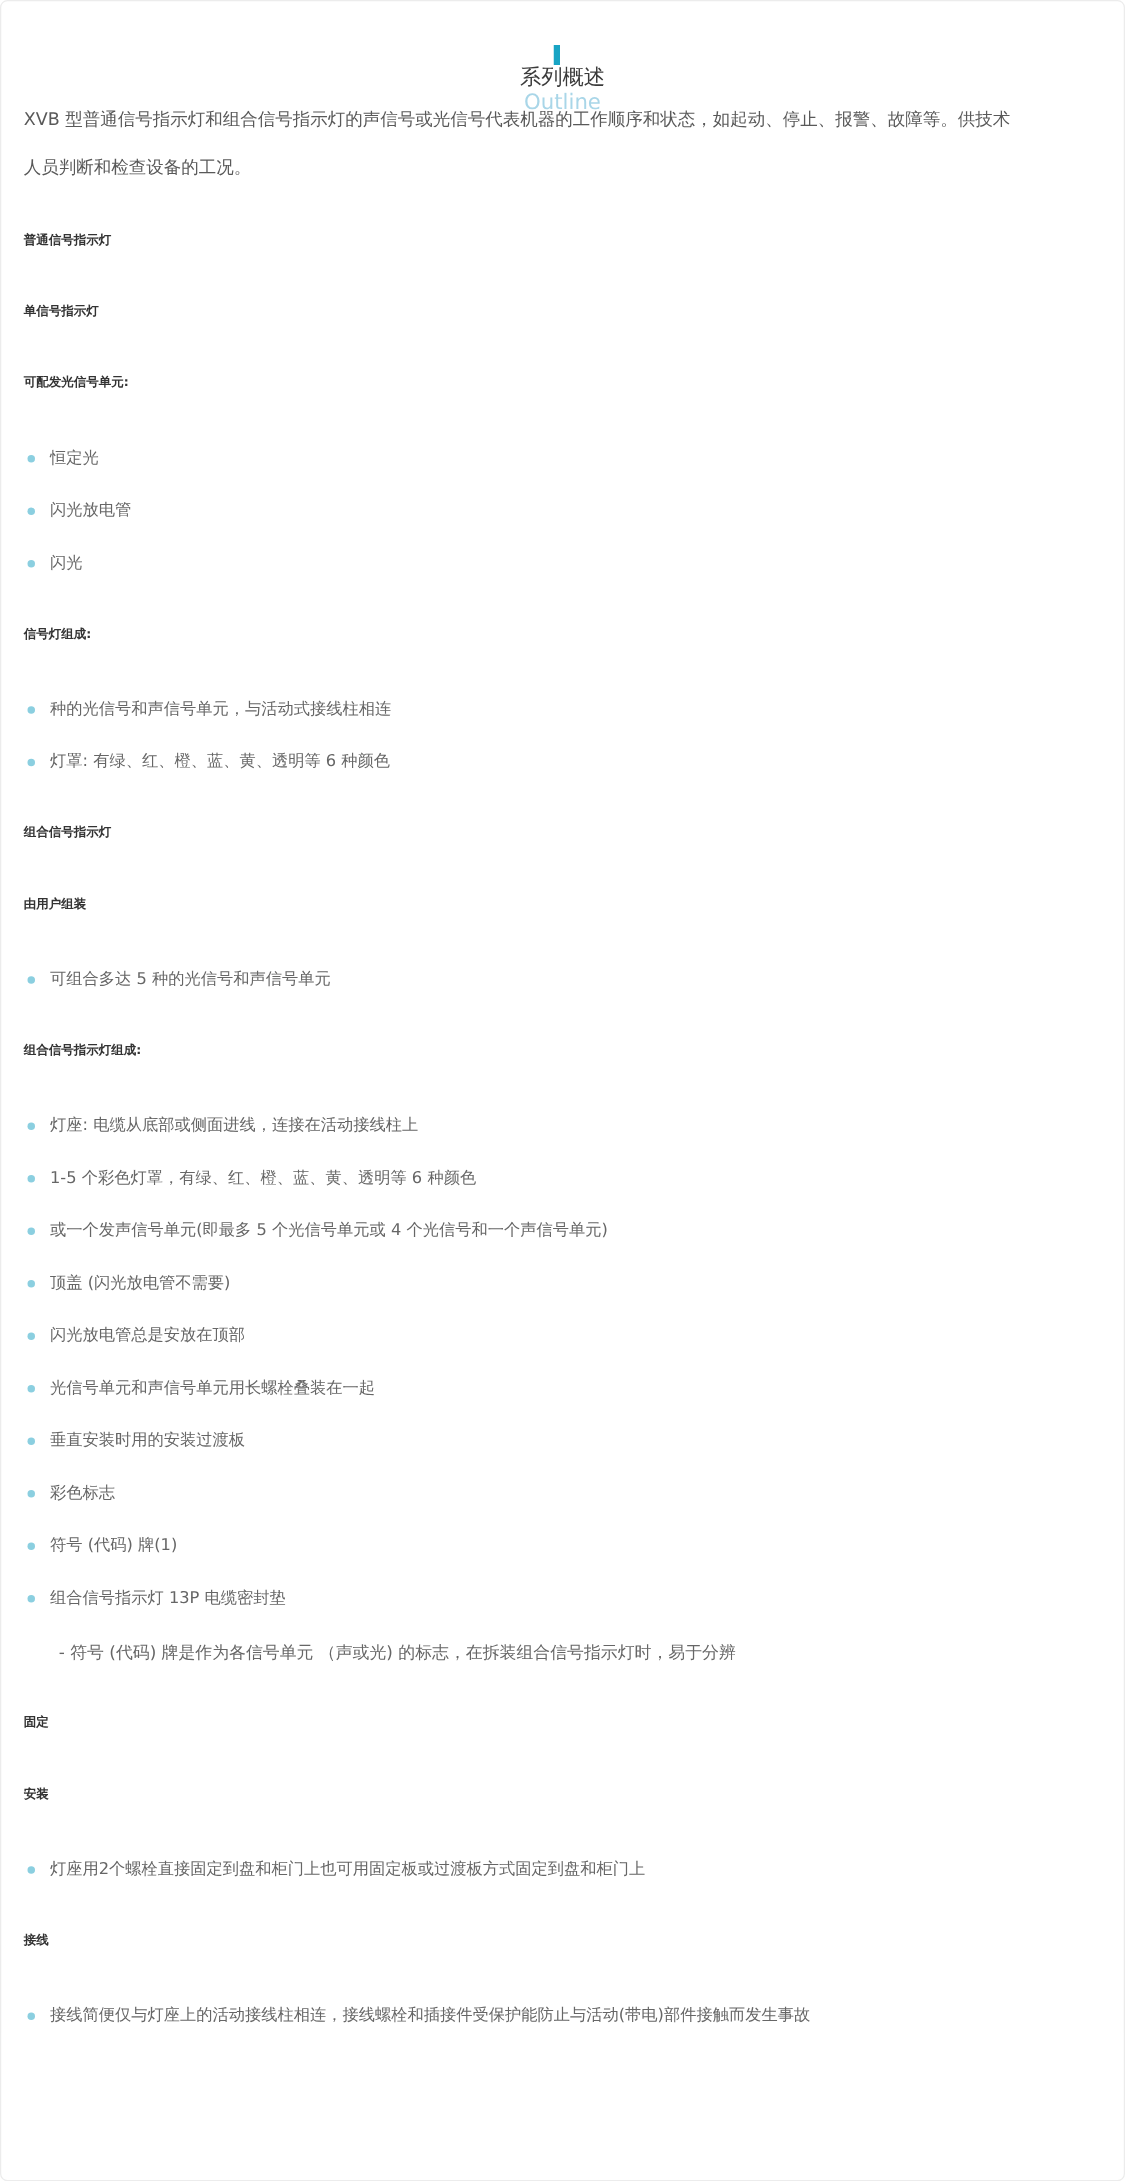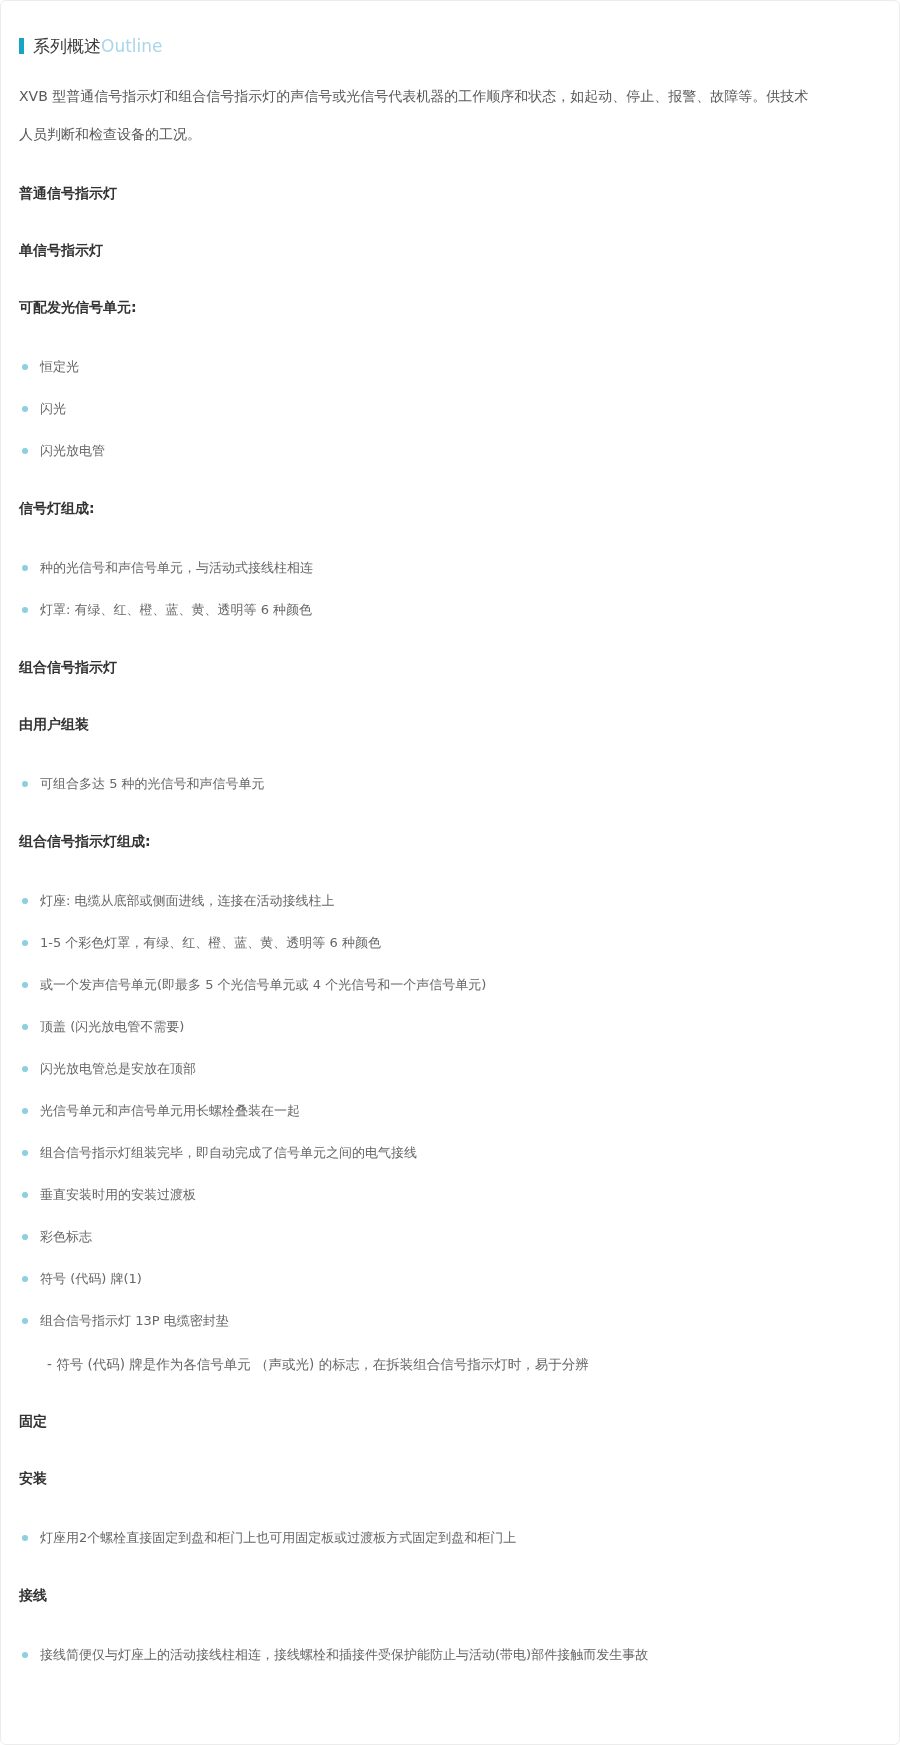--- a/index.html
+++ b/index.html
@@ -14,20 +14,21 @@
     min-height: 1745px;
     background: #ffffff;
     border: 1px solid #ececec;
     border-radius: 6px;
     padding: 35px 18px 38px 18px;
   }
   .doc-header {
     display: flex;
     align-items: center;
     height: 20px;
+    flex-direction: column;
   }
   .accent-bar {
     width: 5px;
     height: 16px;
     background: var(--accent-color, #18a4c4);
     margin-right: 9px;
     flex: 0 0 auto;
   }
   .title-zh {
     font-size: 17px;
@@ -44,21 +45,21 @@
     font-size: 14px;
     color: #595959;
   }
   .intro .line {
     display: block;
     line-height: 38px;
     height: 38px;
   }
   .h {
     margin-top: 37px;
-    font-size: 14px;
+    font-size: 10px;
     font-weight: bold;
     color: #333333;
     line-height: 20px;
   }
   .h-first {
     margin-top: 30px;
   }
   ul.bullets {
     list-style: none;
     margin: 0;
@@ -109,22 +110,22 @@
     <span class="line">人员判断和检查设备的工况。</span>
   </div>
 
   <div class="h h-first">普通信号指示灯</div>
 
   <div class="h">单信号指示灯</div>
 
   <div class="h">可配发光信号单元:</div>
   <ul class="bullets">
     <li>恒定光</li>
+    <li>闪光放电管</li>
     <li>闪光</li>
-    <li>闪光放电管</li>
   </ul>
 
   <div class="h">信号灯组成:</div>
   <ul class="bullets">
     <li>种的光信号和声信号单元，与活动式接线柱相连</li>
     <li>灯罩: 有绿、红、橙、蓝、黄、透明等 6 种颜色</li>
   </ul>
 
   <div class="h">组合信号指示灯</div>
 
@@ -134,21 +135,20 @@
   </ul>
 
   <div class="h">组合信号指示灯组成:</div>
   <ul class="bullets">
     <li>灯座: 电缆从底部或侧面进线，连接在活动接线柱上</li>
     <li>1-5 个彩色灯罩，有绿、红、橙、蓝、黄、透明等 6 种颜色</li>
     <li>或一个发声信号单元(即最多 5 个光信号单元或 4 个光信号和一个声信号单元)</li>
     <li>顶盖 (闪光放电管不需要)</li>
     <li>闪光放电管总是安放在顶部</li>
     <li>光信号单元和声信号单元用长螺栓叠装在一起</li>
-    <li>组合信号指示灯组装完毕，即自动完成了信号单元之间的电气接线</li>
     <li>垂直安装时用的安装过渡板</li>
     <li>彩色标志</li>
     <li>符号 (代码) 牌(1)</li>
     <li>组合信号指示灯 13P 电缆密封垫</li>
   </ul>
   <div class="note">- 符号 (代码) 牌是作为各信号单元 （声或光) 的标志，在拆装组合信号指示灯时，易于分辨</div>
 
   <div class="h">固定</div>
 
   <div class="h">安装</div>

